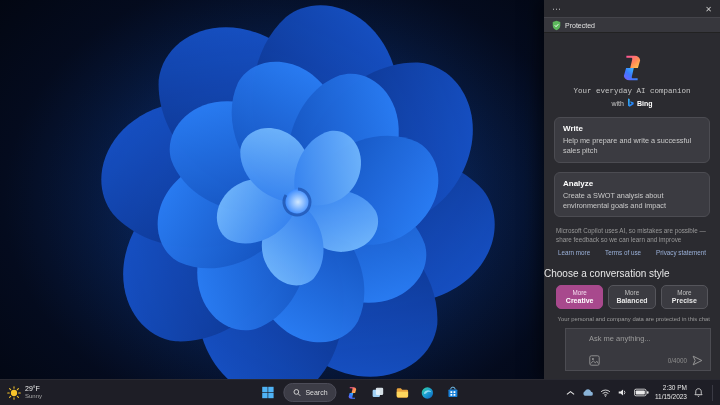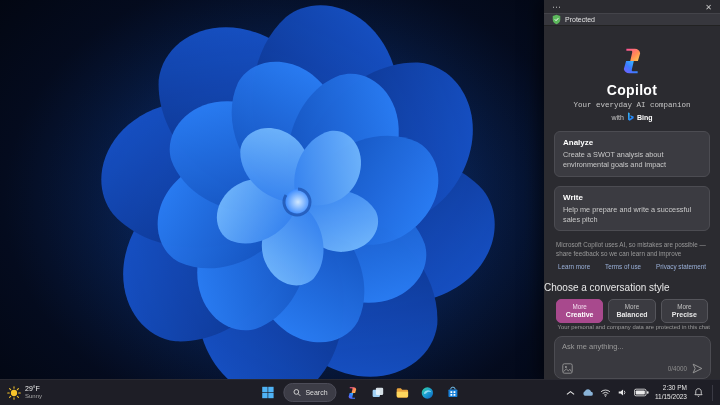--- a/index.html
+++ b/index.html
@@ -53,22 +53,22 @@
   .cp-style .l1{display:block;font-size:6.3px;color:#c0c0c0;}
   .cp-style .l2{display:block;font-size:7px;font-weight:bold;color:#e8e8e8;margin-top:1px;}
   .cp-style.selected{background:#a8498d;border-color:#a8498d;}
   .cp-style.selected .l1{color:#f3dcee;}
   .cp-style.selected .l2{color:#fff;}
   .cp-privnote{
     margin:auto 10px 5px 10px;display:flex;align-items:center;justify-content:center;gap:3px;
     color:#9a9a9a;font-size:5.9px;white-space:nowrap;
   }
   .cp-composer{
-    margin:0 9px 9px 10px;background:#39393f;border:1px solid #4c4c52;border-radius:8px;
-    padding:5px 7px 4px 7px;
+    margin:0 9px 9px 21px;background:#39393f;border:1px solid #4c4c52;border-radius:0;
+    padding:5px 7px 4px 23px;
   }
   .cp-composer textarea{
     width:100%;height:17px;background:transparent;border:none;outline:none;resize:none;
     color:#ddd;font-family:inherit;font-size:7.5px;padding:0;
   }
   .cp-composer textarea::placeholder{color:#9a9a9a;}
   .cp-composer-row{display:flex;align-items:center;gap:5px;margin-top:3px;}
   .cp-counter{margin-left:auto;font-size:6.3px;color:#8d8d8d;}
 
   
@@ -193,39 +193,38 @@
     <span>Protected</span>
   </div>
 
   <div class="cp-hero">
     <span class="cp-logo">
       <svg width="30" height="30" viewBox="0 0 32 32">
         <path fill="url(#cpA)" d="M10 3 h9 c3 0 5.2 2 5.7 4.6 L22.3 16 h-8.2 l2.1-9.2 c.3-1.4-.4-1.8-1.4-1.8 H10 Z"></path>
         <path fill="url(#cpB)" d="M22 29 h-9 c-3 0-5.2-2-5.7-4.6 L9.7 16 h8.2 l-2.1 9.2 c-.3 1.4 .4 1.8 1.4 1.8 H22 Z"></path>
       </svg>
     </span>
-    <div class="cp-title">Copilot</div>
     <div class="cp-tagline">Your everyday AI companion</div>
     <div class="cp-bing">
       <span>with</span>
       <svg width="7" height="10" viewBox="0 0 10 14">
         <path d="M1.5 0.5 l2.3 0.8 v8.1 l3.1-1.8 -1.5-0.7 -0.9-2.4 5 1.8 v2.6 l-5.7 3.4 -2.3-1.3 Z" fill="url(#bingG)"></path>
       </svg>
       <b>Bing</b>
     </div>
   </div>
 
   <div class="cp-card">
+    <div class="cp-card-title">Write</div>
+    <div class="cp-card-body">Help me prepare and write a successful sales pitch</div>
+  </div>
+
+  <div class="cp-card">
     <div class="cp-card-title">Analyze</div>
     <div class="cp-card-body">Create a SWOT analysis about environmental goals and impact</div>
-  </div>
-
-  <div class="cp-card">
-    <div class="cp-card-title">Write</div>
-    <div class="cp-card-body">Help me prepare and write a successful sales pitch</div>
   </div>
 
   <p class="cp-disclaimer">Microsoft Copilot uses AI, so mistakes are possible — share feedback so we can learn and improve</p>
 
   <div class="cp-links">
     <span>Learn more</span>
     <span>Terms of use</span>
     <span>Privacy statement</span>
   </div>
 

